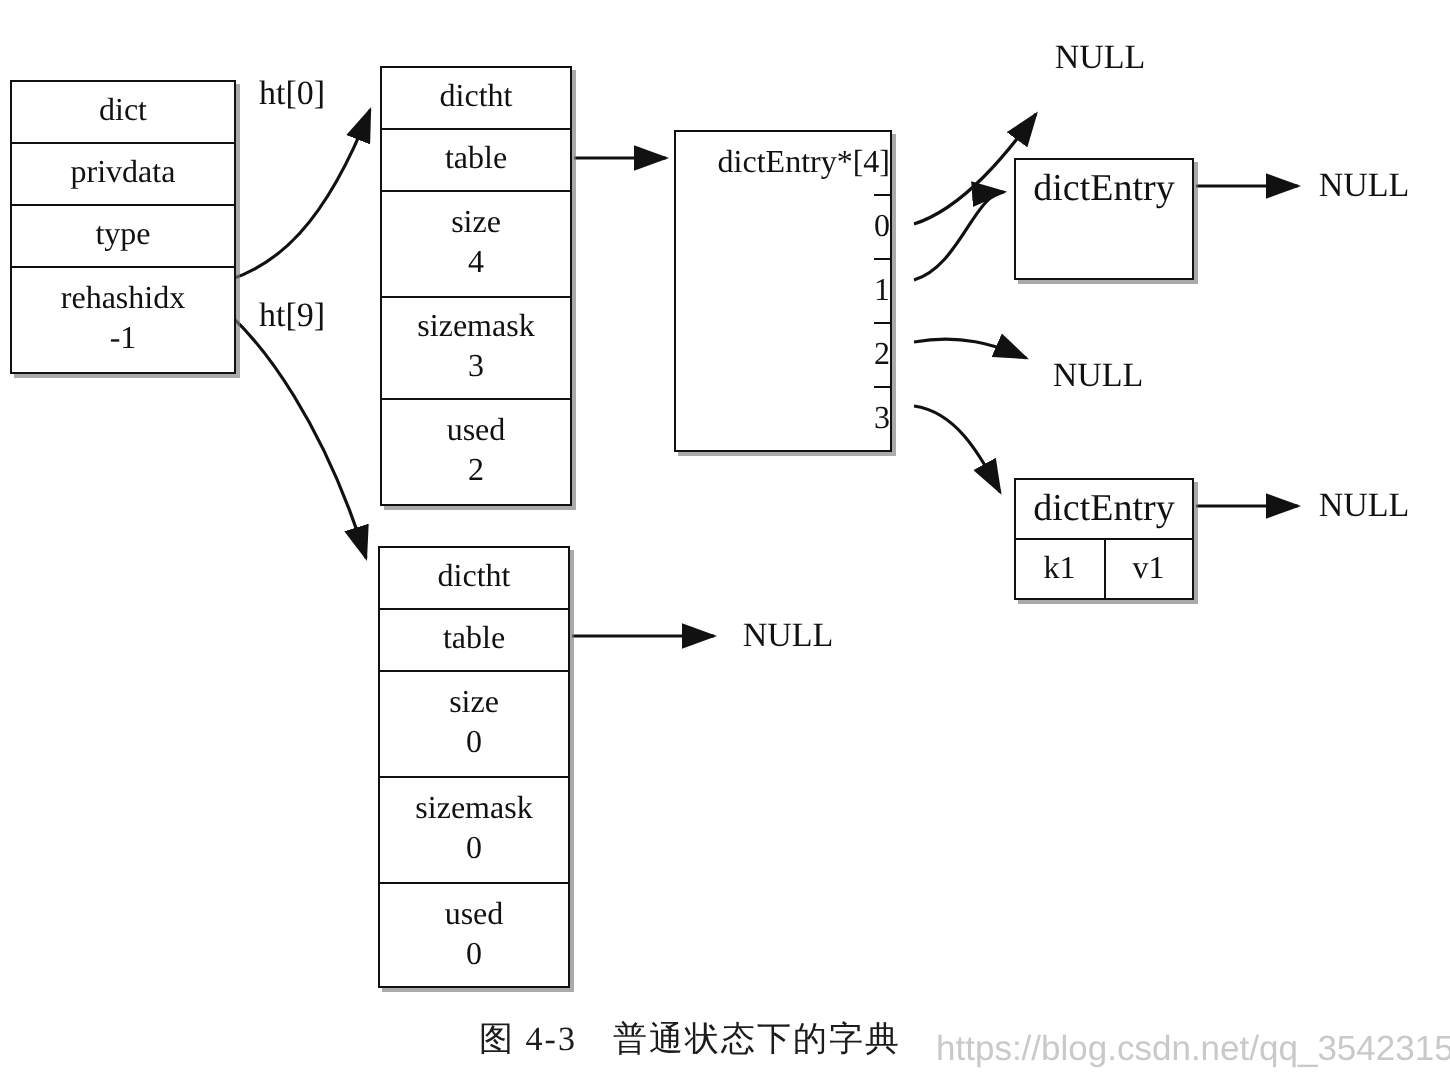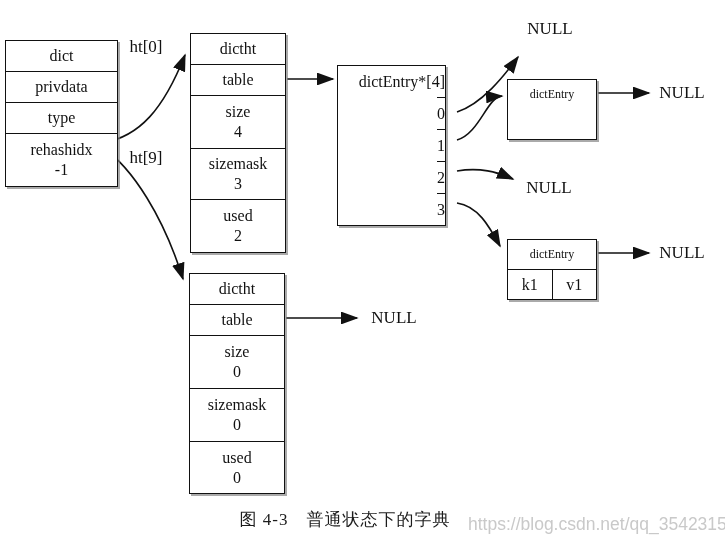--- a/index.html
+++ b/index.html
@@ -23,21 +23,21 @@
   .tbl .row:first-child{border-top:none;}
   .row .val:empty{display:none;}
 
   .ebox{
     position:absolute;background:#fff;border:1.5px solid #111;
     box-shadow:2px 2px 0 rgba(125,125,125,.65);
     display:flex;flex-direction:column;box-sizing:border-box;
   }
   .ebox .hdr{
     flex:0 0 29px;display:flex;align-items:center;justify-content:center;
-    font-size:12px;
+    font-size:19px;
   }
   .ebox .kv{
     flex:1;display:flex;border-top:1.4px solid #111;
   }
   .ebox .kv .cell{
     flex:1;display:flex;align-items:center;justify-content:center;font-size:16px;
   }
   .ebox .kv .cell.k{border-right:1.4px solid #111;}
 
   .nulltxt{

